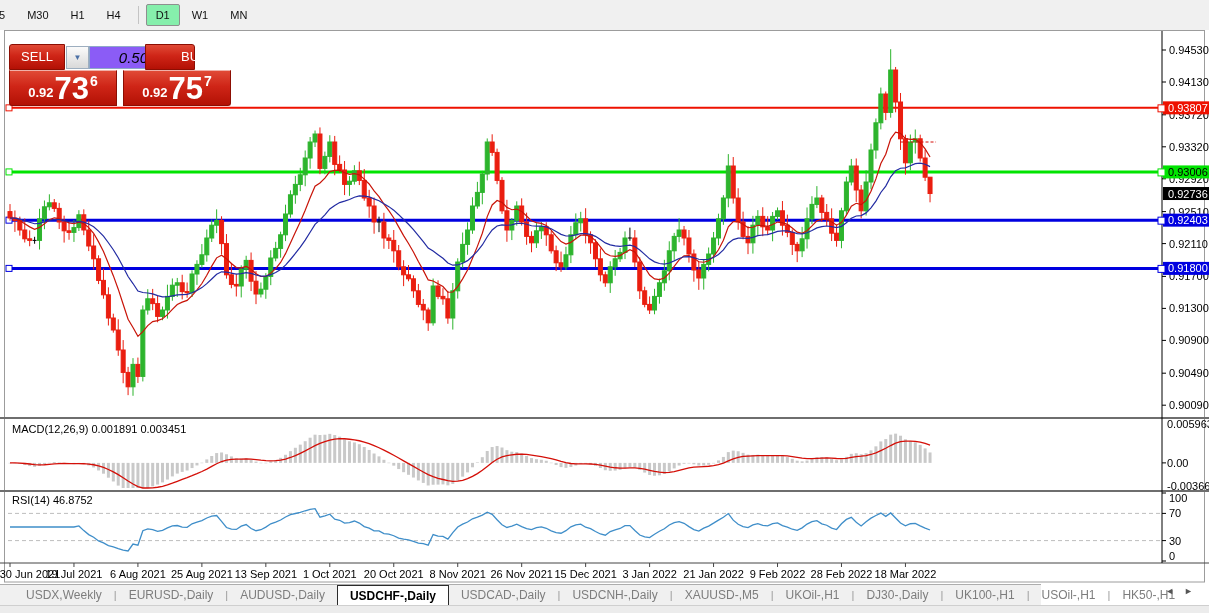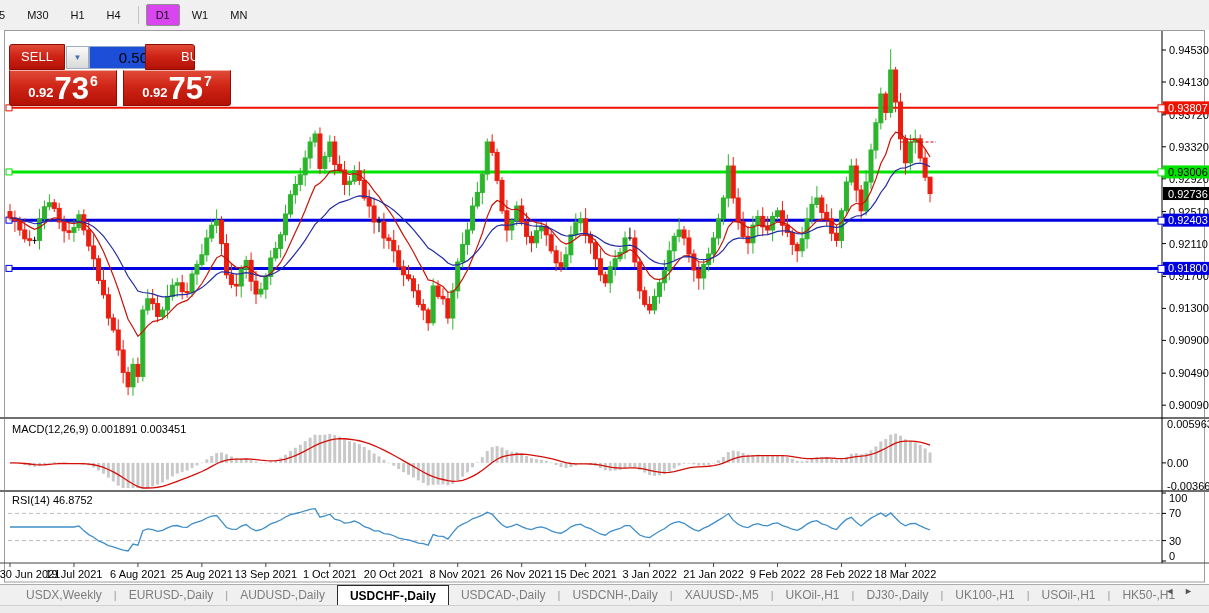--- a/index.html
+++ b/index.html
@@ -3,21 +3,21 @@
 <meta charset="utf-8">
 <style>
   html,body{margin:0;padding:0;background:#f0f0f0;width:1209px;height:613px;overflow:hidden;
     font-family:"Liberation Sans",sans-serif;-webkit-font-smoothing:antialiased;}
   #app{position:relative;width:1209px;height:613px;background:#fff;}
   
   #toolbar{position:absolute;left:0;top:0;width:1209px;height:30px;background:#f0f0f0;
     border-bottom:1px solid #d6d6d6;display:flex;align-items:center;}
   .tfbtn{font-size:11px;color:#111;padding:4px 9px;margin:0 1px;border:1px solid transparent;cursor:default;}
   .tfbtn.first{margin-left:-11px;}
-  .tfbtn.active{background:#d946ef;border:1px solid #8f8f8f;border-radius:2px;}
+  .tfbtn.active{background:#86efac;border:1px solid #8f8f8f;border-radius:2px;}
   .tfsep{width:1px;height:18px;background:#c4c4c4;margin:0 6px;}
   
   #chartwin{position:absolute;left:0;top:30px;width:1209px;height:553px;background:#fff;}
   #chartsvg{position:absolute;left:0;top:0;}
   
   #title{position:absolute;left:12px;top:6px;font-size:12px;color:#000;white-space:nowrap;}
   #title .arr{font-size:9px;position:relative;top:-1px;}
   
   .indlabel{position:absolute;left:12px;font-size:11px;color:#000;white-space:nowrap;}
   
@@ -25,31 +25,31 @@
   .redbtn{background:linear-gradient(#e04a36 0%,#cf2517 45%,#b31105 100%);
     border:1px solid #8c0e03;color:#fff;box-sizing:border-box;}
   #sellbtn{position:absolute;left:0;top:0;width:56px;height:26px;border-radius:3px 0 0 0;
     font-size:13px;text-align:center;line-height:24px;}
   #buybtn{position:absolute;right:0;top:0;width:50px;height:26px;border-radius:0 3px 0 0;
     font-size:13px;text-align:center;line-height:24px;padding-left:35px;}
   #spindown{position:absolute;left:57px;top:2px;width:23px;height:23px;background:linear-gradient(#fbfbfb,#d9d9d9);
     border:1px solid #9daebf;font-size:8px;color:#4a6fa5;text-align:center;line-height:21px;box-sizing:border-box;}
   #spinup{position:absolute;left:148px;top:2px;width:23px;height:23px;background:linear-gradient(#fbfbfb,#d9d9d9);
     border:1px solid #9daebf;font-size:8px;color:#4a6fa5;text-align:center;line-height:21px;box-sizing:border-box;}
-  #volume{position:absolute;left:80px;top:2px;width:68px;height:23px;border:1px solid #8fa8c8;background:#1d4ed8;
-    font-size:15px;text-align:right;padding-right:8px;line-height:21px;box-sizing:border-box;color:#000;}
+  #volume{position:absolute;left:80px;top:2px;width:68px;height:23px;border:1px solid #8fa8c8;background:#8b5cf6;
+    font-size:15px;text-align:right;padding-right:8px;line-height:21px;box-sizing:border-box;color:#000;font-style:italic;}
   .pricebox{position:absolute;top:26px;width:108px;height:36px;display:flex;align-items:flex-end;
     justify-content:center;padding-bottom:2px;box-sizing:border-box;}
   #sellprice{left:0;border-radius:0 0 0 3px;border-top:1px solid #f0b0a8;}
   #buyprice{left:114px;width:108px;border-radius:0 0 3px 0;border-top:1px solid #f0b0a8;}
   .p-small{font-size:13px;font-weight:bold;margin:0 1px 3px 0;}
   .p-big{font-size:31px;font-weight:bold;line-height:28px;}
   .p-sup{font-size:14px;font-weight:bold;margin:0 0 14px 1px;}
   
-  #tabbar{position:absolute;left:0;top:584px;width:1209px;height:21px;background:#f0f0f0;
+  #tabbar{position:absolute;left:0;top:584px;width:1041px;height:21px;background:#f0f0f0;
     border-top:1px solid #adadad;display:flex;align-items:stretch;font-size:12px;padding-left:14px;box-sizing:border-box;}
   .tab{display:flex;align-items:center;padding:0 12px;color:#7d7d7d;white-space:nowrap;cursor:default;}
   .tab.active{background:#fff;border:1px solid #2b2b2b;border-bottom:none;color:#000;font-weight:bold;margin-top:0px;}
   .tabsep{display:flex;align-items:center;color:#9a9a9a;font-size:11px;}
   #tabarrows{position:absolute;right:6px;top:586px;font-size:9px;color:#555;letter-spacing:10px;}
   #bottomstrip{position:absolute;left:0;top:605px;width:1209px;height:8px;background:#ececec;border-top:1px solid #cfcfcf;}
 </style>
 </head>
 <body>
 

